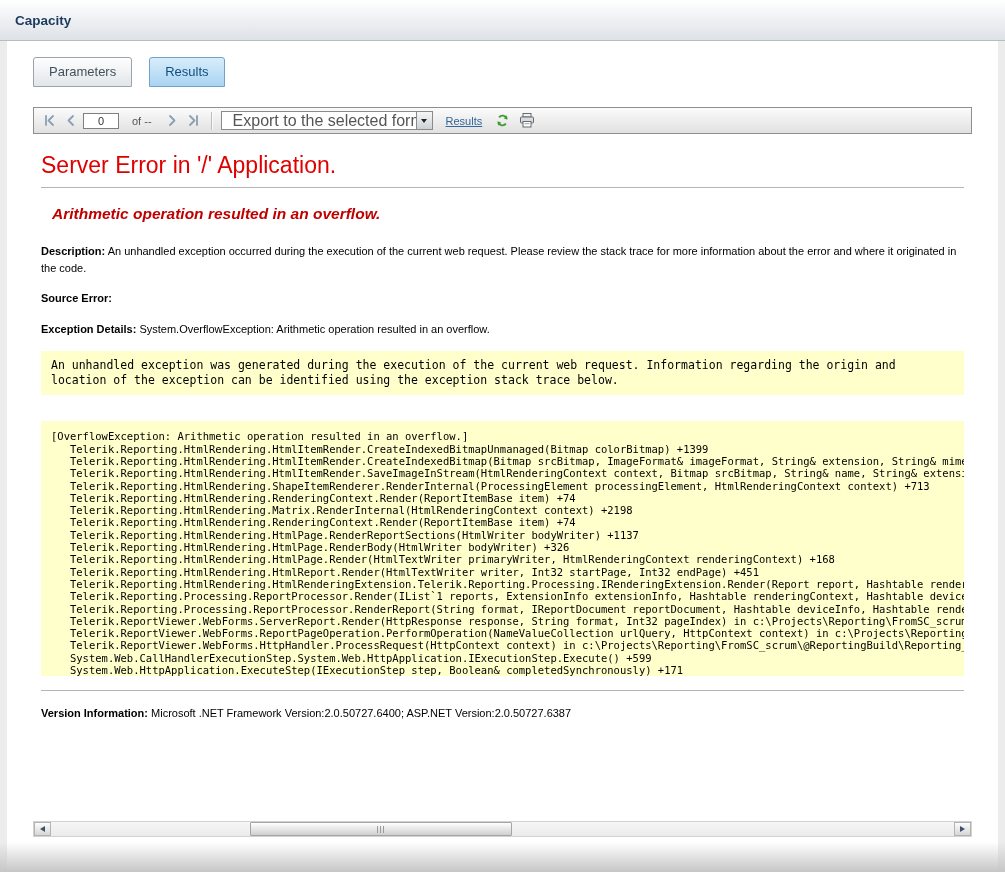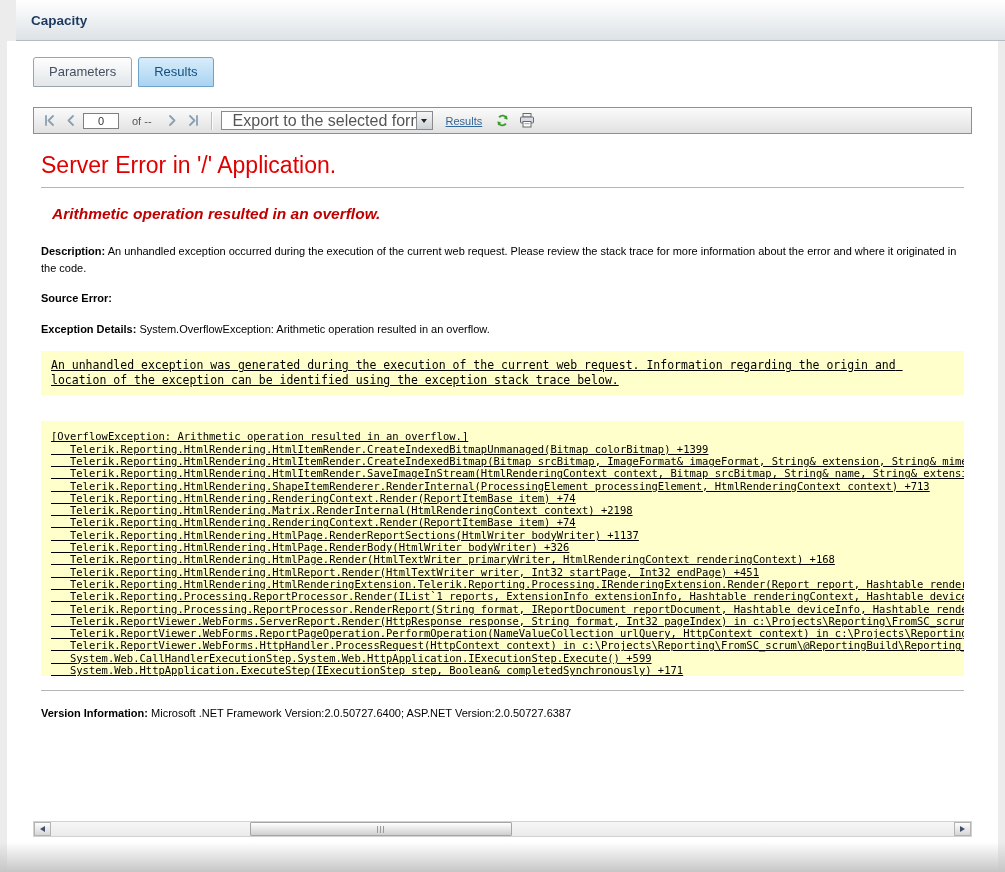--- a/index.html
+++ b/index.html
@@ -2,28 +2,28 @@
 <html><head>
 <meta charset="utf-8">
 <style>
   * { box-sizing: border-box; margin: 0; padding: 0; }
   html,body { width:1005px; height:872px; }
   body { font-family: "Liberation Sans", sans-serif; background:#ececec; overflow:hidden; }
 
   .page { position:relative; width:1005px; height:872px; background:#ececec; overflow:hidden; }
 
   
-  .titlebar { height:41px; background:linear-gradient(#ffffff,#dde2e7); border-bottom:1px solid #b6bcc3; padding-left:15px; display:flex; align-items:center;margin-left:16px; }
+  .titlebar { height:41px; background:linear-gradient(#ffffff,#dde2e7); border-bottom:1px solid #b6bcc3; padding-left:15px; display:flex; align-items:center; }
   .titlebar .title { color:#1c3a5e; font-weight:bold; font-size:13.5px; }
 
   
   .panel { position:absolute; top:41px; left:7px; right:7px; bottom:0; background:#ffffff; }
 
   
-  .tabs { display:flex; gap:6px; margin:16px 0 0 26px; }
+  .tabs { display:flex; gap:17px; margin:16px 0 0 26px; }
   .tab { padding:6px 15px 7px; font-size:13px; border:1px solid #9aa4ad; border-radius:3px 3px 0 0;
          background:linear-gradient(#fefefe,#e2e6e9); color:#42515f; cursor:pointer; }
   .tab.active { background:linear-gradient(#d8edfb,#a9d3f1); border-color:#6fa3c8; color:#114f7e; }
 
   
   .toolbar { margin:20px 26px 0; height:27px; border:1px solid #8f8f8f;
              background:linear-gradient(#fbfbfb,#e1e1e1); display:flex; align-items:center; padding:0 7px; gap:5px; }
   .tb-btn { background:transparent; border:0; padding:1px 2px; cursor:pointer; display:flex; align-items:center; }
   .tb-btn svg { display:block; }
   .nav-ico { stroke:#8aa0b4; stroke-width:1.8; fill:none; stroke-linecap:round; stroke-linejoin:round; }
@@ -39,21 +39,21 @@
   .caret { width:0; height:0; border-left:3.5px solid transparent; border-right:3.5px solid transparent; border-top:4px solid #222; display:inline-block; }
   .export-link { font-size:11px; color:#336699; text-decoration:underline; margin:0 6px 0 8px; cursor:pointer; }
 
   
   .error { padding:0 34px; }
   .error h1 { margin:18px 0 8px; font-size:23px; font-weight:normal; color:#e00000; }
   .error hr { border:0; border-top:1px solid #b5b5b5; margin:6px 0; }
   .error h2 { margin:17px 11px 20px; font-size:15.5px; font-weight:bold; font-style:italic; color:#c00000; }
   .error p { font-size:11px; color:#000; line-height:1.5; margin:14px 0; }
   .error b { font-weight:bold;text-align:center; }
-  .codebox { background:#ffffcc; font-family:"DejaVu Sans Mono","Liberation Mono",monospace; color:#000;text-decoration:underline; }
+  .codebox { background:#ffffcc; font-family:"DejaVu Sans Mono","Liberation Mono",monospace; color:#000; }
   .srcbox  { font-size:11.5px; line-height:1.32; padding:7px 10px; margin:10px 0 16px; white-space:pre-wrap; }
   .stackbox{ font-size:10.5px; line-height:12.3px; padding:9px 10px 0; margin:26px 0 14px; white-space:pre; overflow:hidden; }
   .version { margin-top:12px; }
 
   
   .hscroll { position:absolute; left:26px; right:26px; bottom:35px; height:16px; display:flex;
              background:linear-gradient(#f6f6f6,#ebebeb); border:1px solid #d2d2d2; }
   .sb-btn { width:17px; height:100%; border:1px solid #b3b3b3; background:linear-gradient(#fdfdfd,#d6d6d6);
             display:flex; align-items:center; justify-content:center; cursor:pointer; padding:0; }
   .tri-left  { width:0; height:0; border-top:3.5px solid transparent; border-bottom:3.5px solid transparent; border-right:5px solid #44506b; }

